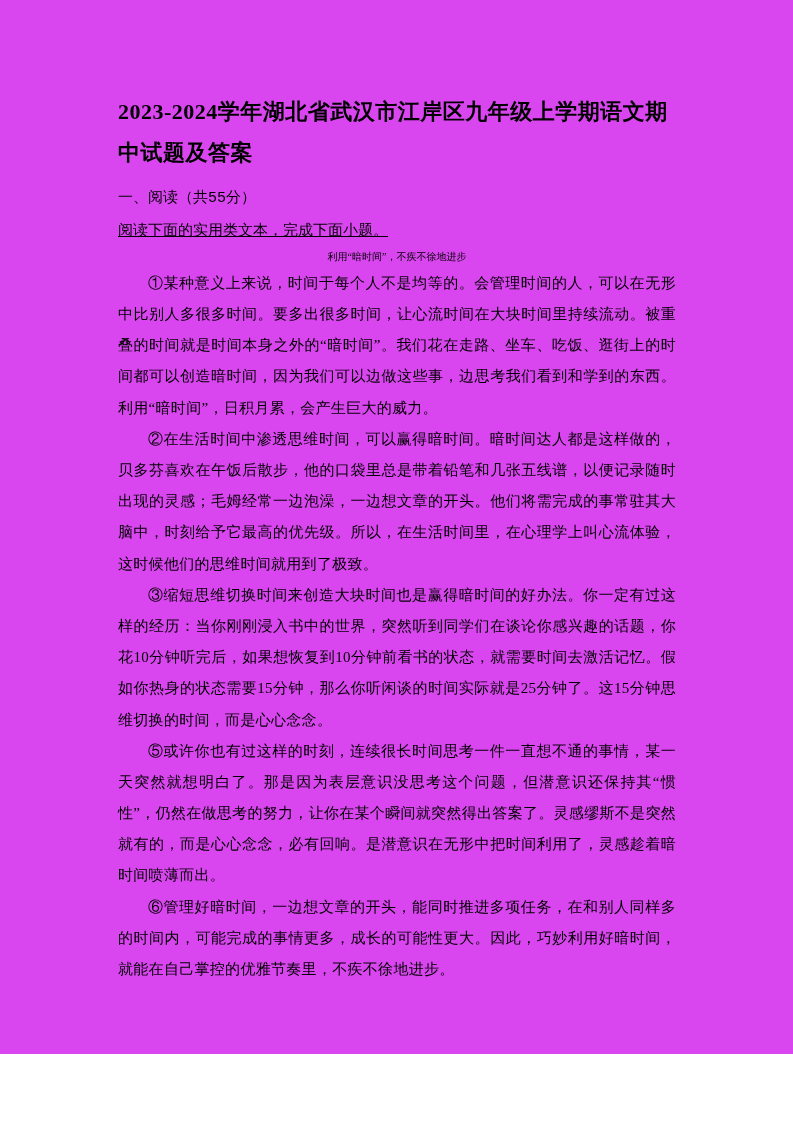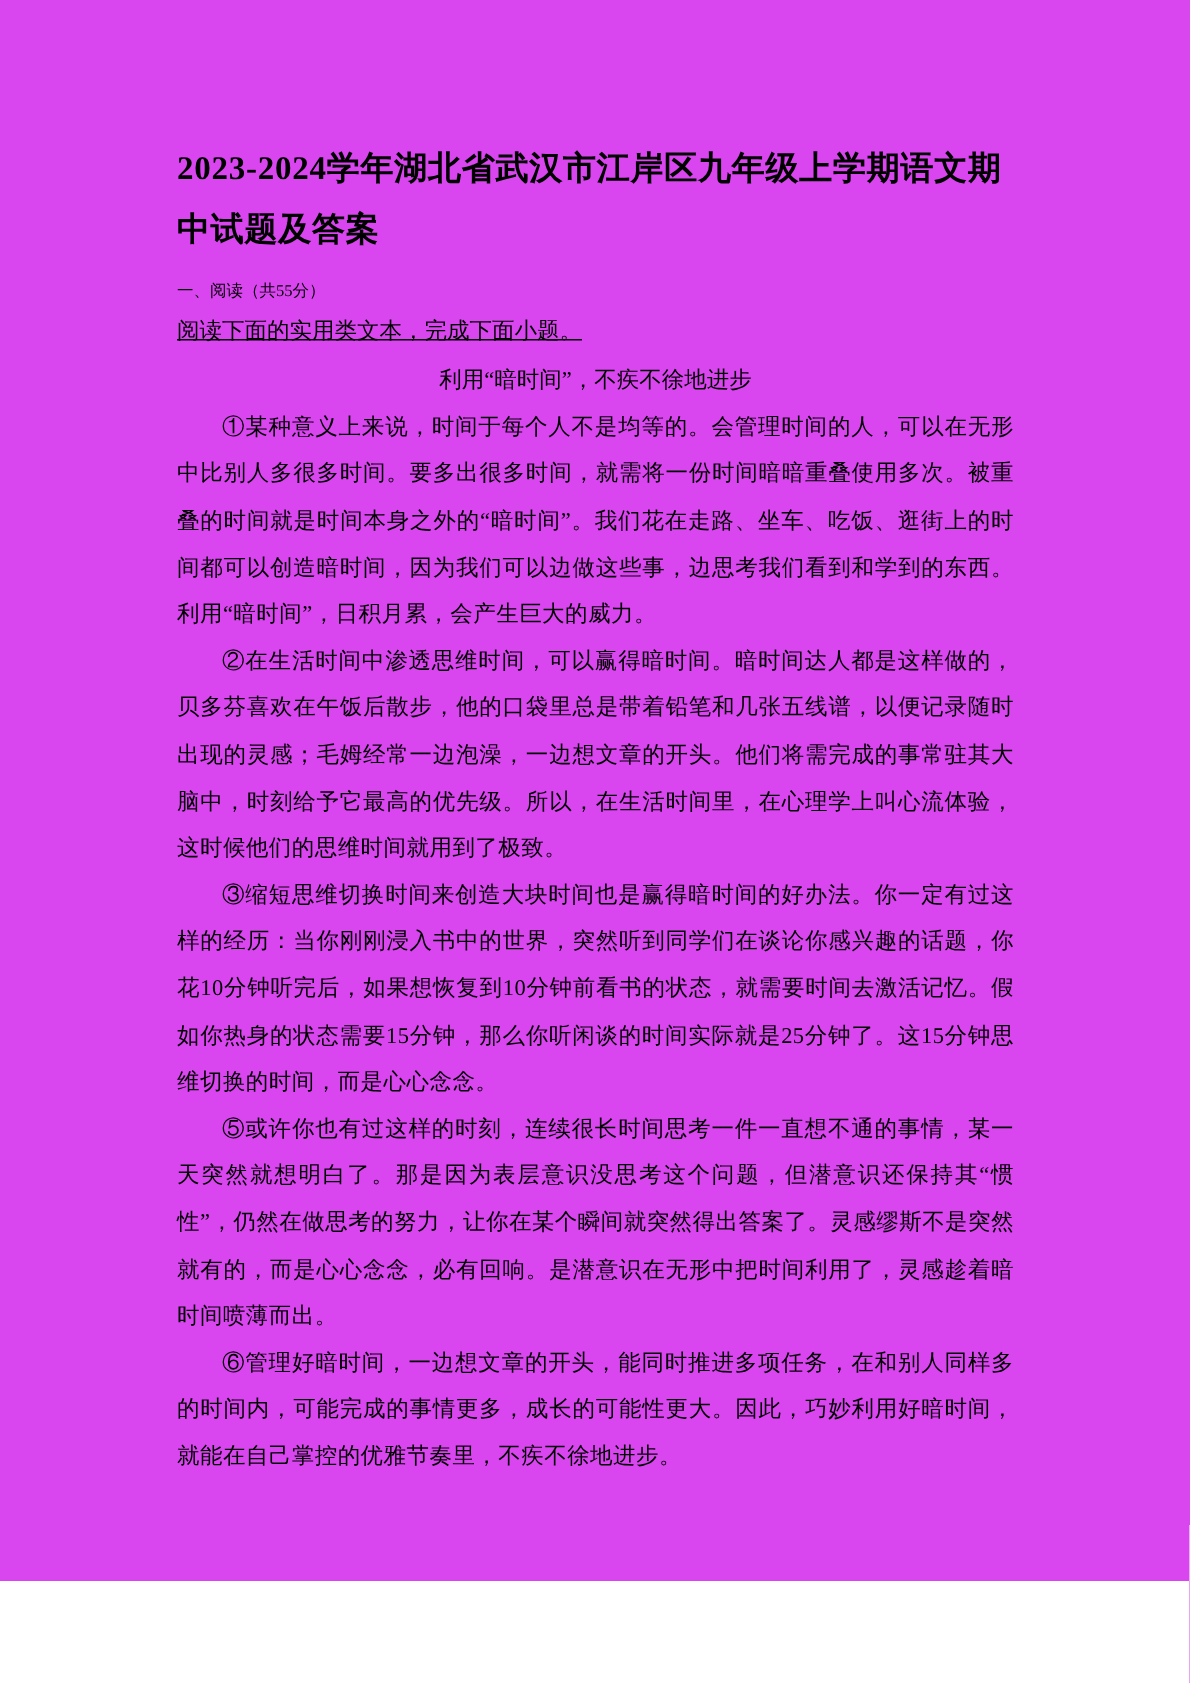--- a/index.html
+++ b/index.html
@@ -21,32 +21,33 @@
   }
   .doc-title {
     font-size: 22px;
     font-weight: bold;
     line-height: 1.85;
     margin: 0 0 10px 0;
     text-align: left;
     letter-spacing: 0.5px;
   }
   .section-heading {
-    font-size: 11px;
+    font-size: 15px;
     line-height: 2.1;
     margin: 0;
+    font-family: Liberation Mono, monospace;
   }
   .instruction {
     font-size: 15px;
     line-height: 2.1;
     margin: 0;
     text-decoration: underline;
   }
   .article-title {
-    font-size: 15px;
+    font-size: 10px;
     line-height: 2.15;
     margin: 0;
     text-align: center;
   }
   .body-para {
     font-size: 15px;
     line-height: 2.08;
     margin: 0;
     text-align: justify;
     text-indent: 2em;
@@ -59,21 +60,21 @@
 <div class="page">
 
   <h1 class="doc-title">2023-2024学年湖北省武汉市江岸区九年级上学期语文期中试题及答案</h1>
 
   <p class="section-heading">一、阅读（共55分）</p>
 
   <p class="instruction">阅读下面的实用类文本，完成下面小题。</p>
 
   <p class="article-title">利用“暗时间”，不疾不徐地进步</p>
 
-  <p class="body-para">①某种意义上来说，时间于每个人不是均等的。会管理时间的人，可以在无形中比别人多很多时间。要多出很多时间，就需将一份时间暗暗重叠使用多次。被重叠的时间就是时间本身之外的“暗时间”。我们花在走路、坐车、吃饭、逛街上的时间都可以创造暗时间，因为我们可以边做这些事，边思考我们看到和学到的东西。利用“暗时间”，日积月累，会产生巨大的威力。</p>
+  <p class="body-para">①某种意义上来说，时间于每个人不是均等的。会管理时间的人，可以在无形中比别人多很多时间。要多出很多时间，让心流时间在大块时间里持续流动。被重叠的时间就是时间本身之外的“暗时间”。我们花在走路、坐车、吃饭、逛街上的时间都可以创造暗时间，因为我们可以边做这些事，边思考我们看到和学到的东西。利用“暗时间”，日积月累，会产生巨大的威力。</p>
 
   <p class="body-para">②在生活时间中渗透思维时间，可以赢得暗时间。暗时间达人都是这样做的，贝多芬喜欢在午饭后散步，他的口袋里总是带着铅笔和几张五线谱，以便记录随时出现的灵感；毛姆经常一边泡澡，一边想文章的开头。他们将需完成的事常驻其大脑中，时刻给予它最高的优先级。所以，在生活时间里，在心理学上叫心流体验，这时候他们的思维时间就用到了极致。</p>
 
   <p class="body-para">③缩短思维切换时间来创造大块时间也是赢得暗时间的好办法。你一定有过这样的经历：当你刚刚浸入书中的世界，突然听到同学们在谈论你感兴趣的话题，你花10分钟听完后，如果想恢复到10分钟前看书的状态，就需要时间去激活记忆。假如你热身的状态需要15分钟，那么你听闲谈的时间实际就是25分钟了。这15分钟思维切换的时间，而是心心念念。</p>
 
 
   <p class="body-para">⑤或许你也有过这样的时刻，连续很长时间思考一件一直想不通的事情，某一天突然就想明白了。那是因为表层意识没思考这个问题，但潜意识还保持其“惯性”，仍然在做思考的努力，让你在某个瞬间就突然得出答案了。灵感缪斯不是突然就有的，而是心心念念，必有回响。是潜意识在无形中把时间利用了，灵感趁着暗时间喷薄而出。</p>
 
   <p class="body-para">⑥管理好暗时间，一边想文章的开头，能同时推进多项任务，在和别人同样多的时间内，可能完成的事情更多，成长的可能性更大。因此，巧妙利用好暗时间，就能在自己掌控的优雅节奏里，不疾不徐地进步。</p>
 

